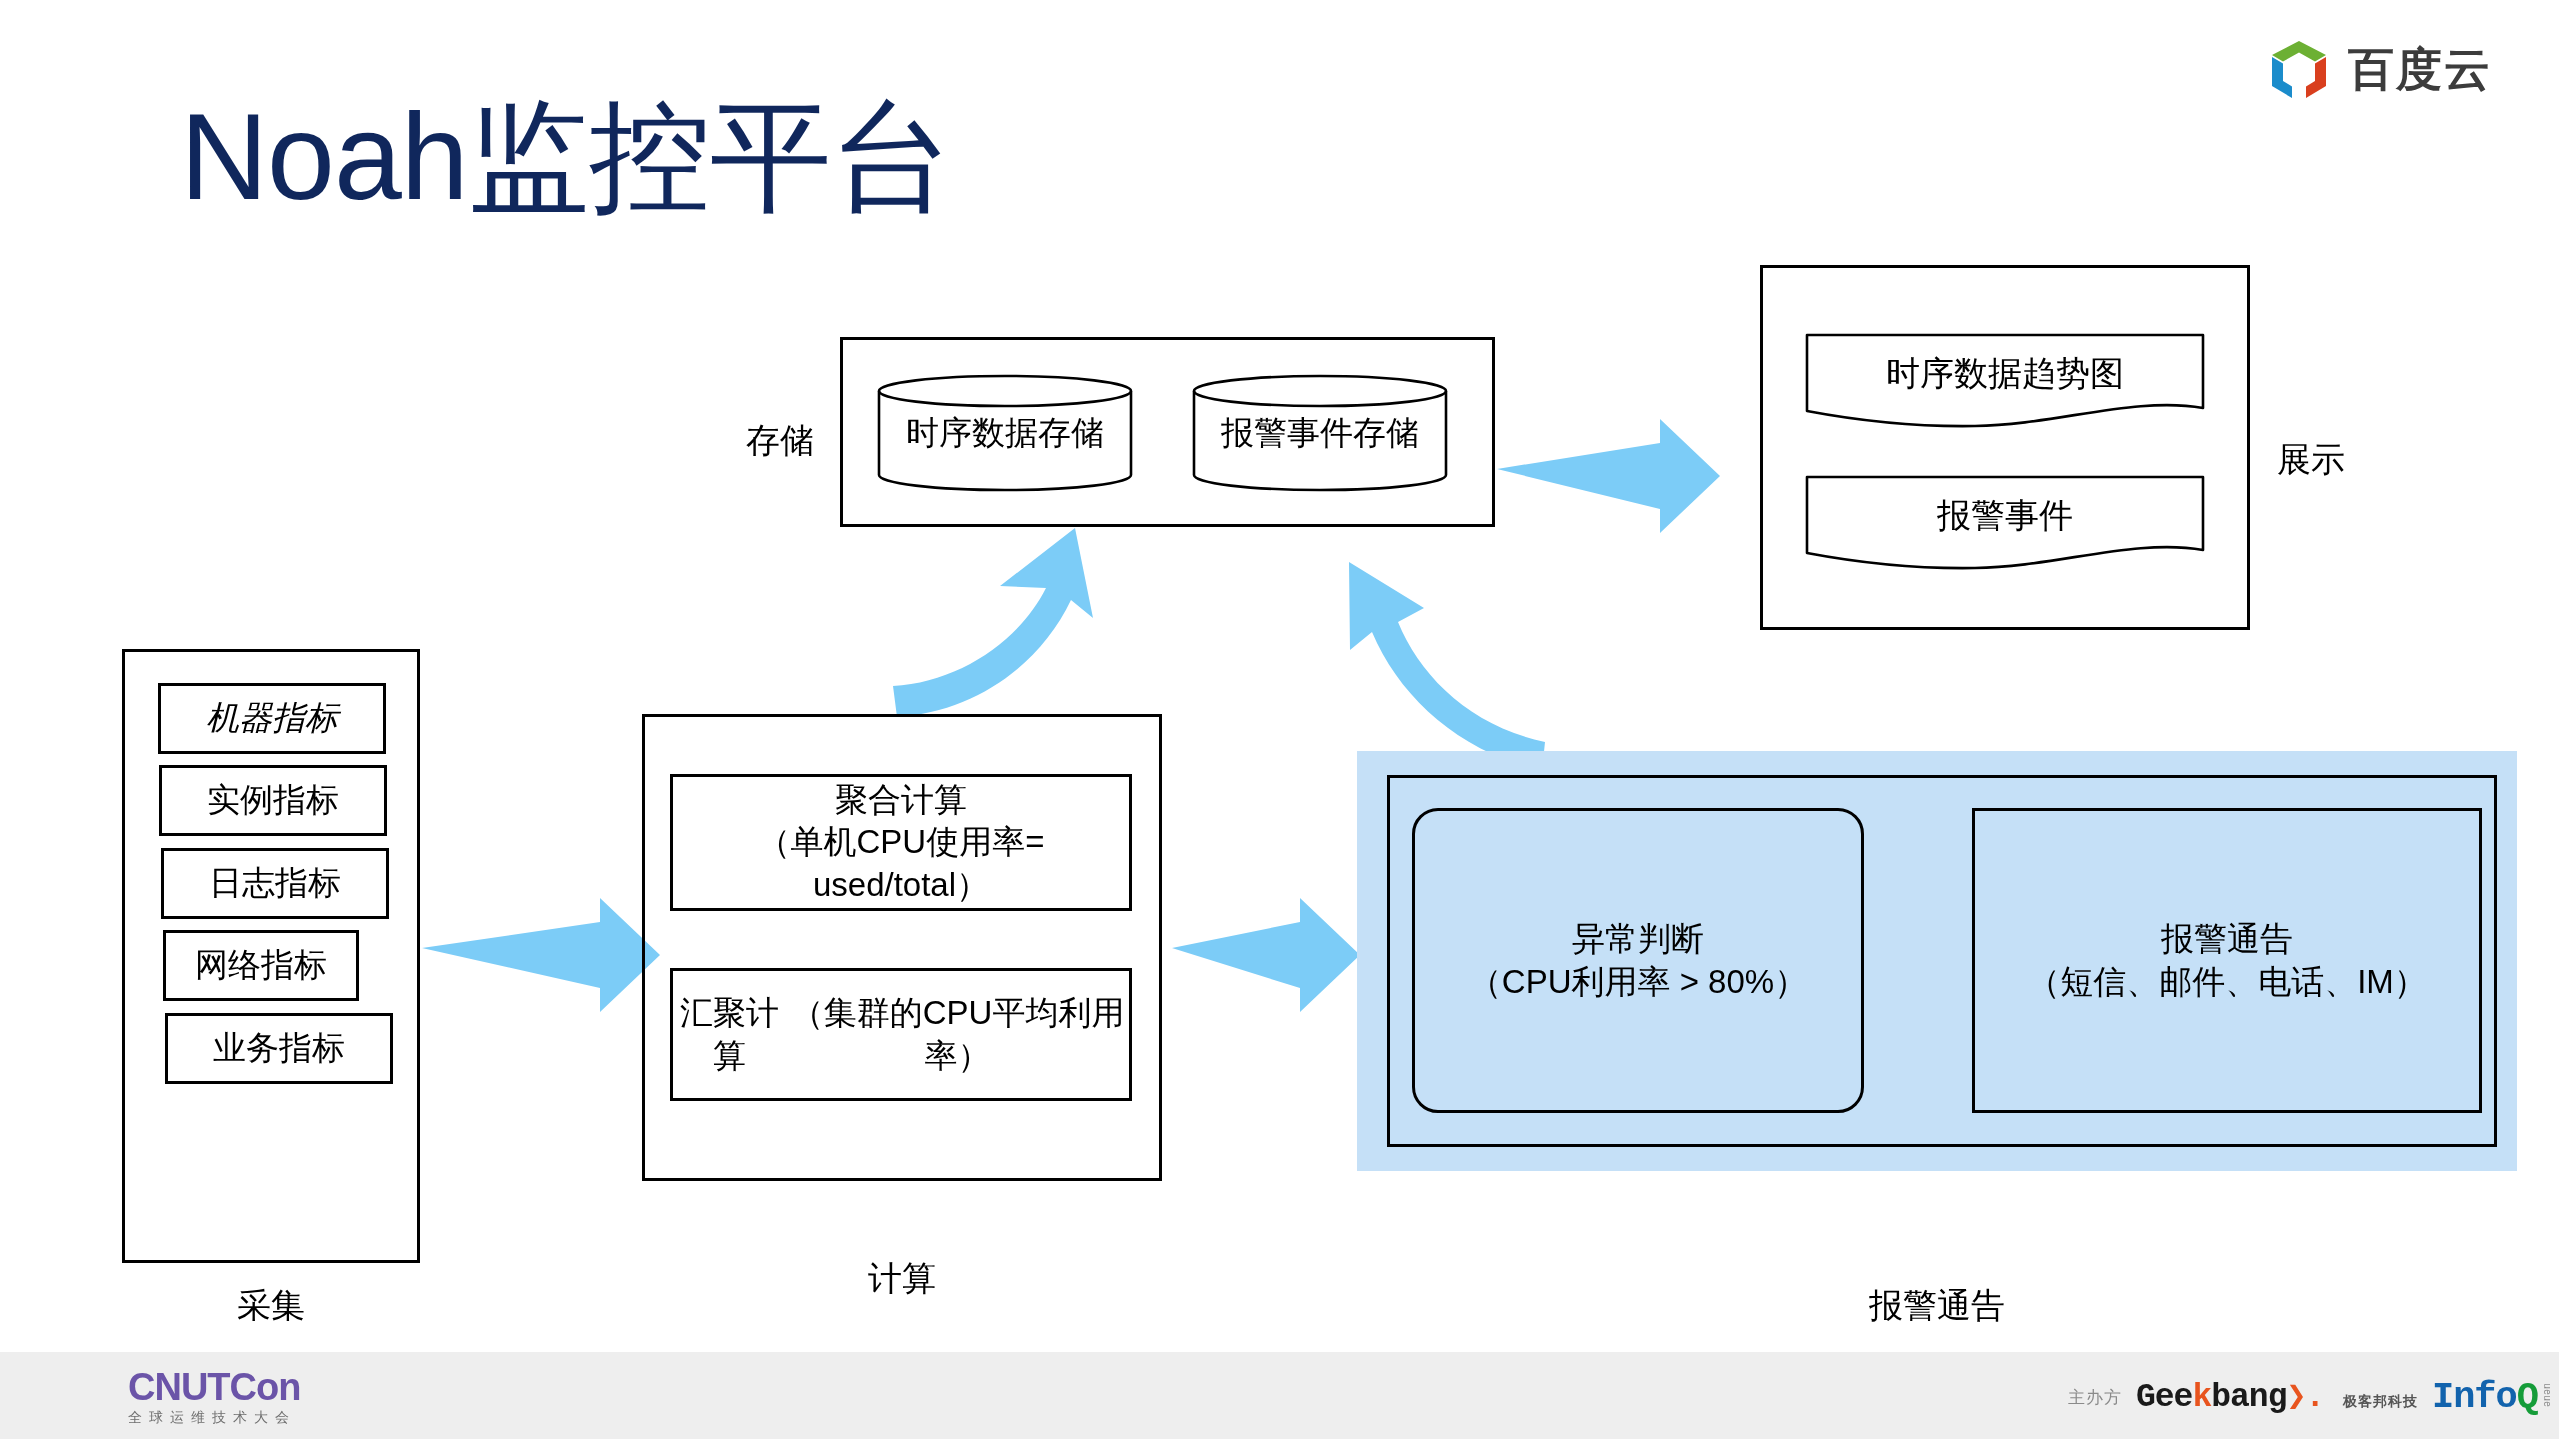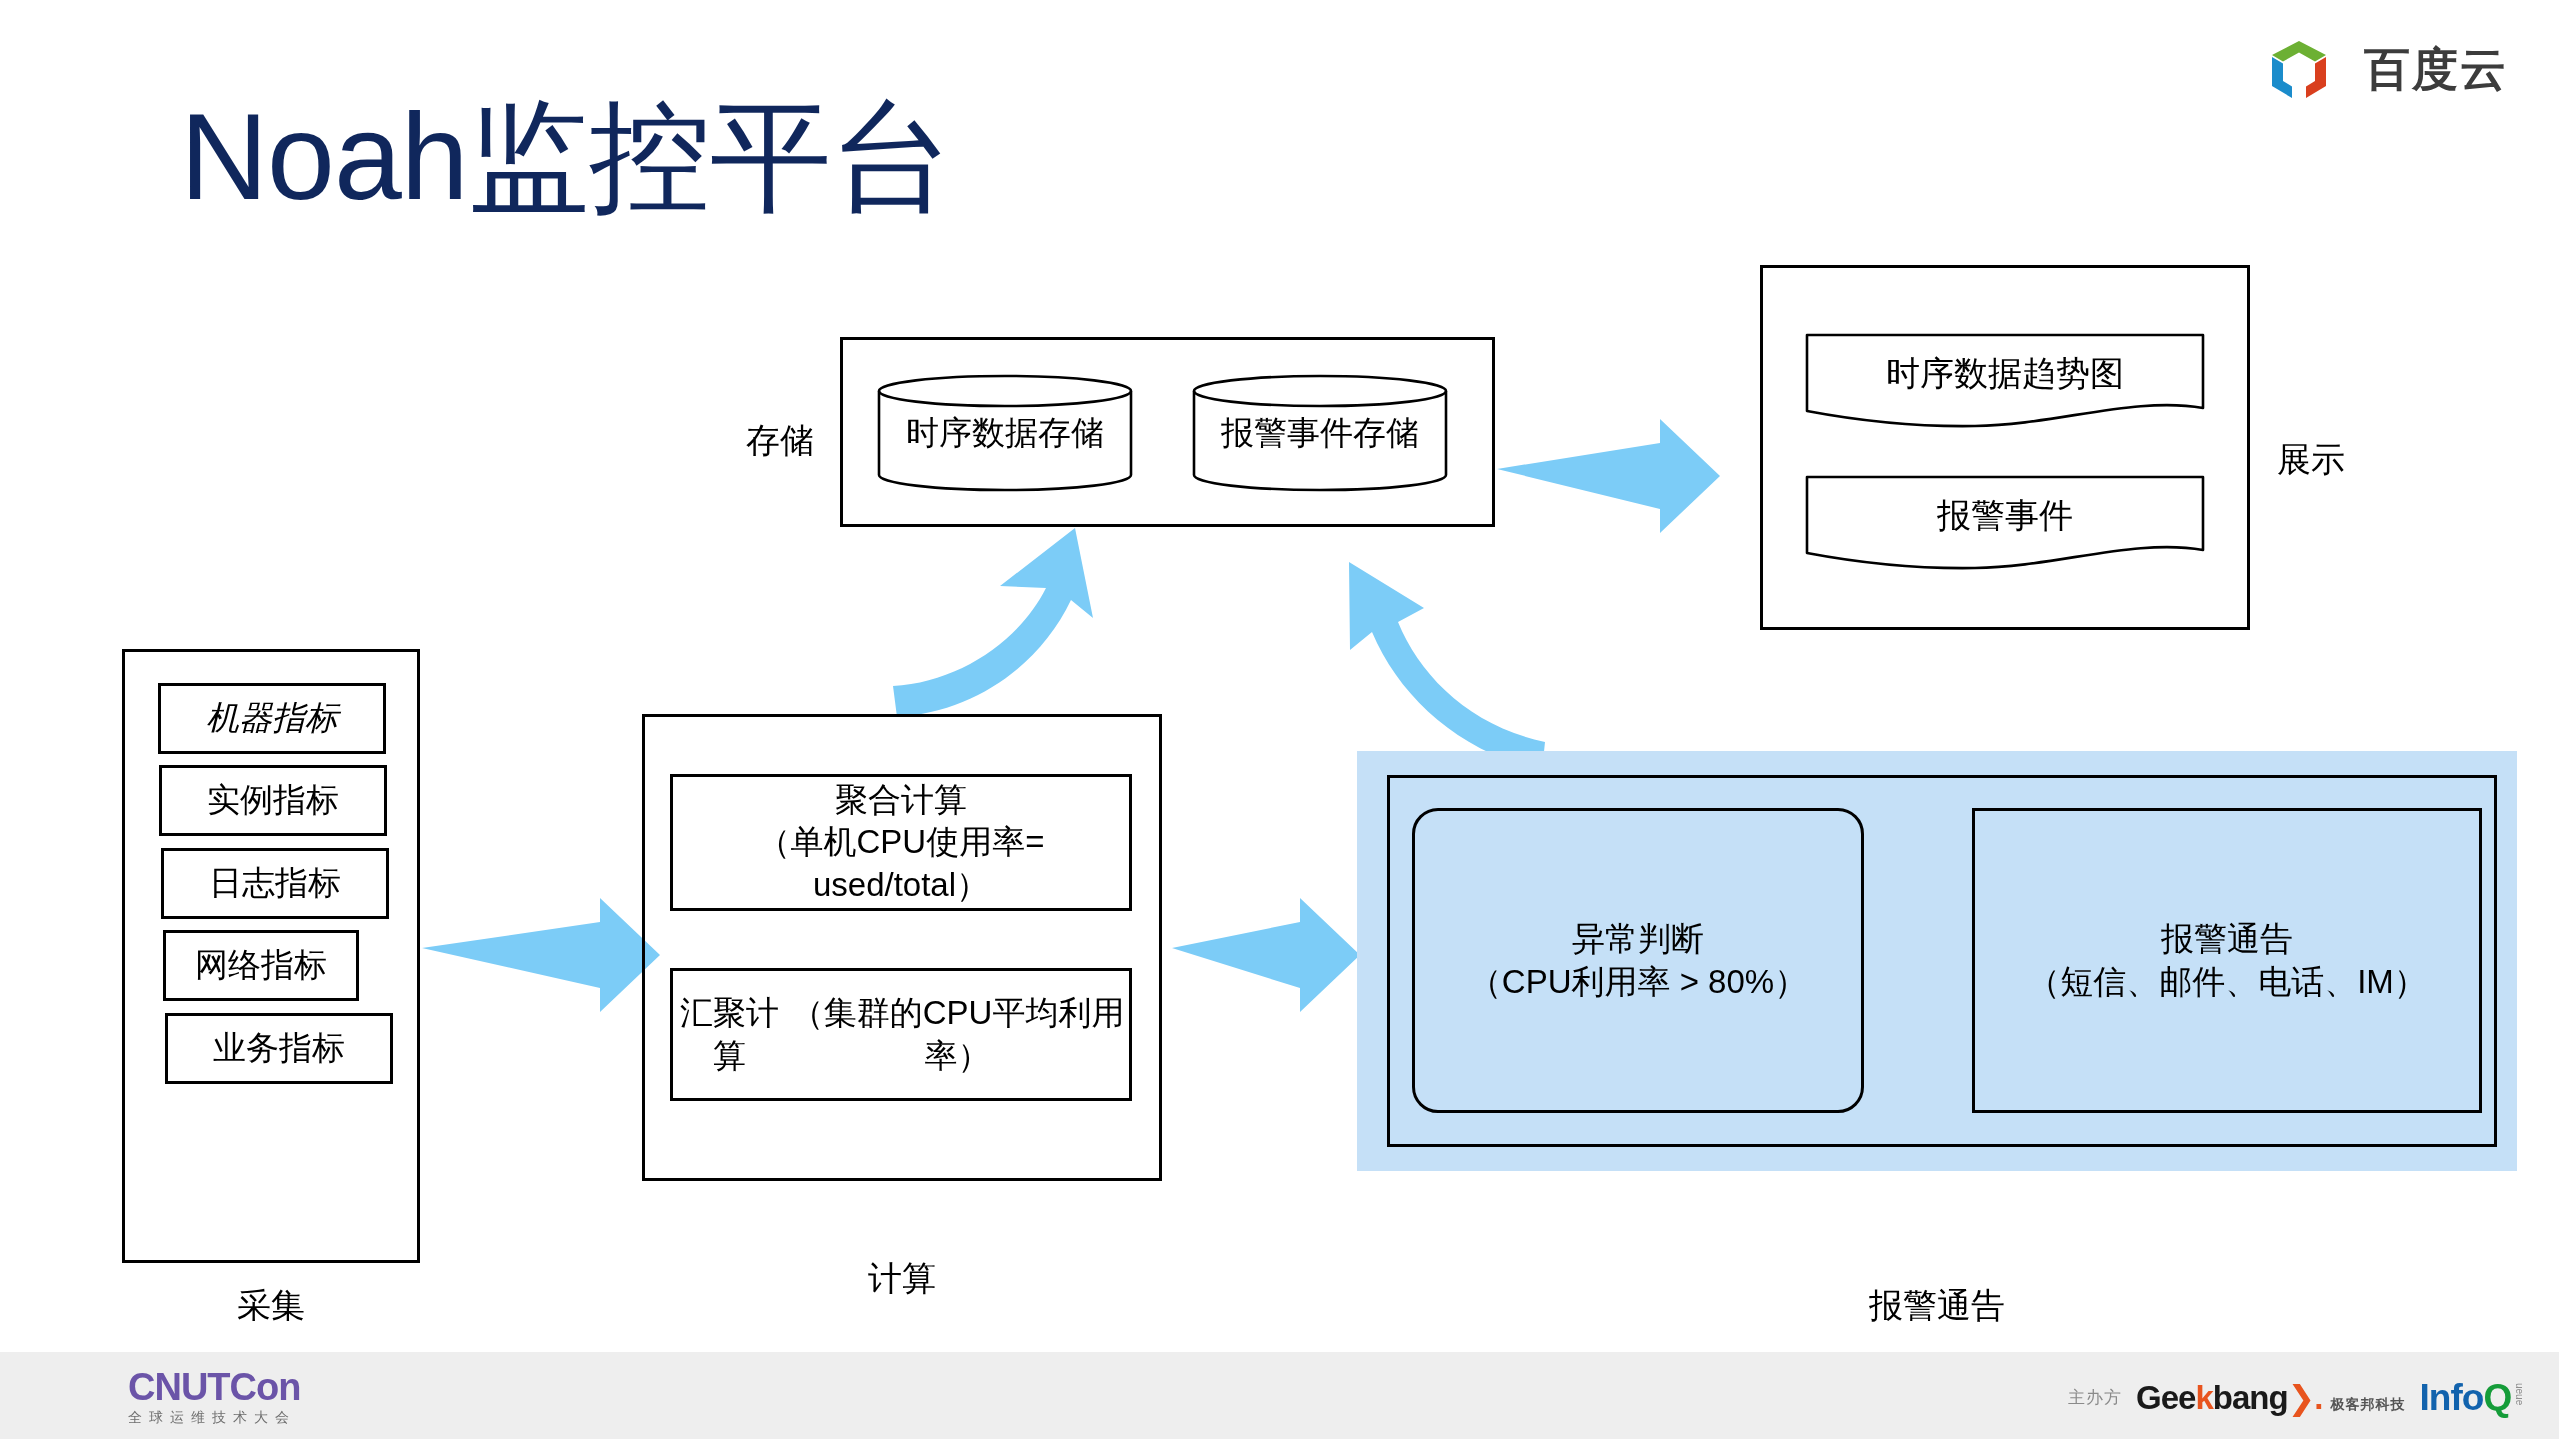--- a/index.html
+++ b/index.html
@@ -12,21 +12,21 @@
   .slide{position:absolute;left:0;top:0;width:2559px;height:1439px;background:#fff;}
 
   
   #slide-title{
     position:absolute;left:180px;top:96px;
     font-size:122px;line-height:1.0;
     color:#10275c;letter-spacing:-1px;white-space:nowrap;
   }
 
   
-  #baidu-logo{position:absolute;left:2268px;top:36px;width:262px;height:66px;display:flex;align-items:center;gap:34px;}
+  #baidu-logo{position:absolute;left:2268px;top:36px;width:262px;height:66px;display:flex;align-items:center;gap:18px;}
   #baidu-logo .mark{width:62px;height:62px;position:relative;flex:0 0 62px;}
   #baidu-logo .txt{font-size:46px;color:#3c3c3c;font-weight:bold;letter-spacing:2px;line-height:62px;}
 
   
   .obox{position:absolute;border:3px solid #000;background:transparent;box-sizing:border-box;}
   .ibox{position:absolute;border:3px solid #000;background:transparent;box-sizing:border-box;
         display:flex;align-items:center;justify-content:center;text-align:center;
         font-size:33px;color:#000;line-height:1.28;}
   .side-label{position:absolute;font-size:34px;color:#000;white-space:nowrap;}
   .bottom-label{position:absolute;font-size:34px;color:#000;white-space:nowrap;text-align:center;}
@@ -49,21 +49,21 @@
   #alarm-panel{position:absolute;background:#c5e0f7;}
 
   
   #arrows{position:absolute;left:0;top:0;width:2559px;height:1439px;pointer-events:none;}
 
   
   #footer{position:absolute;left:0;top:1352px;width:2559px;height:87px;background:#eeeeee;}
   #cnutcon{position:absolute;left:128px;top:1368px;width:260px;}
   #cnutcon .main{font-size:38px;font-weight:bold;color:#6b54a8;letter-spacing:-1px;line-height:1.0;}
   #cnutcon .sub{font-size:14px;color:#6f6f6f;letter-spacing:7px;margin-top:3px;font-weight:normal;}
-  #sponsors{position:absolute;left:2068px;top:1372px;height:50px;display:flex;align-items:center;gap:14px;}
+  #sponsors{position:absolute;left:2068px;top:1372px;height:50px;display:flex;align-items:center;gap:14px;font-family:Liberation Mono, monospace;}
   #sponsors .zbf{font-size:17px;color:#8a8a8a;letter-spacing:1px;}
   #gb{line-height:1;}
   #gb .gb-main{font-size:33px;font-weight:bold;color:#1a1a1a;letter-spacing:-1px;}
   #gb .gb-main .k{color:#e8541e;}
   #gb .gb-main .arr{color:#e8541e;}
   #gb .gb-sub{font-size:14px;color:#555;letter-spacing:1px;font-weight:bold;margin-top:1px;}
   #infoq{font-size:37px;font-weight:bold;letter-spacing:-1px;line-height:1;position:relative;}
   #infoq .blue{color:#1263ad;}
   #infoq .green{color:#159c39;}
   #infoq .ueue{position:absolute;right:-13px;top:4px;font-size:10px;color:#8e8e8e;

